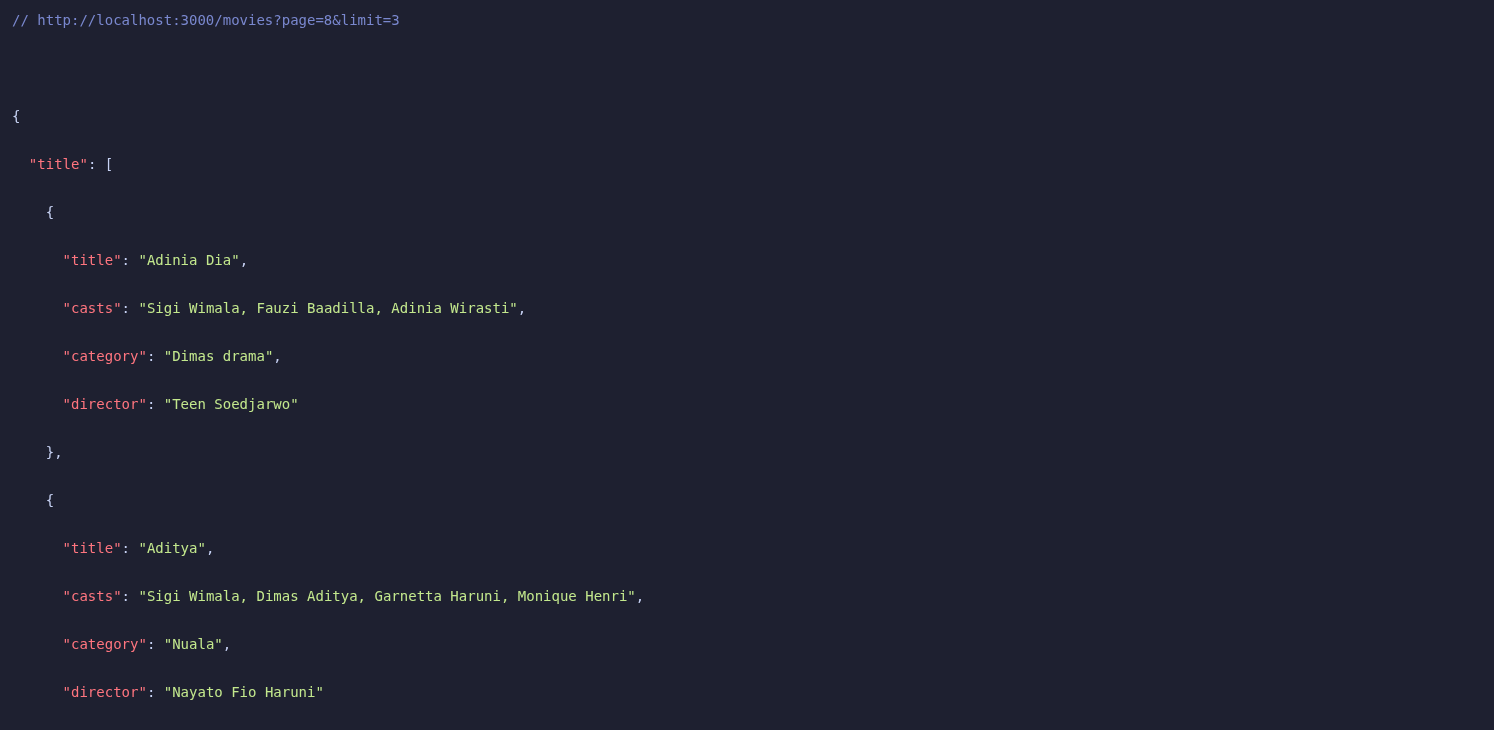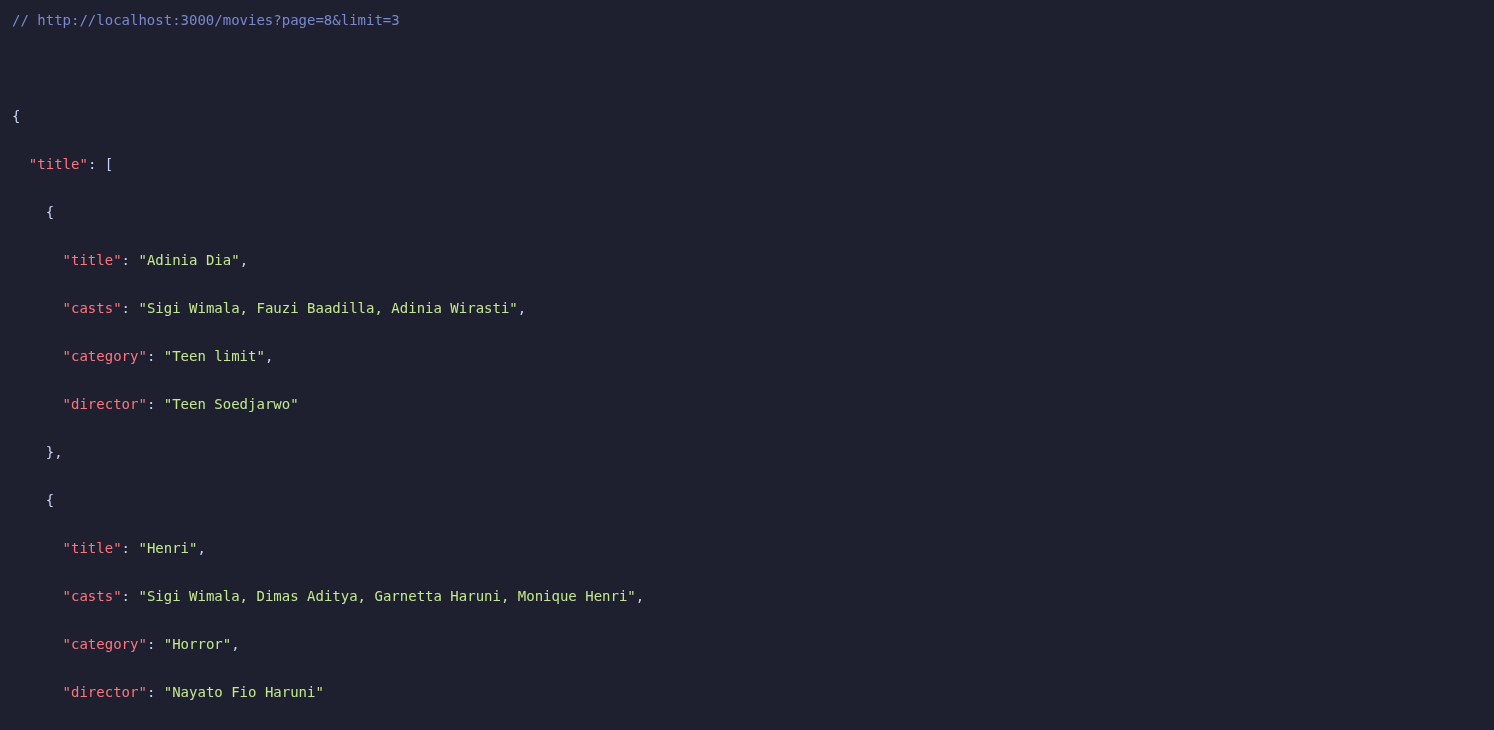--- a/index.html
+++ b/index.html
@@ -41,27 +41,27 @@
 </head>
 <body>
 
 <pre><span class="line"><span class="comment">// http://localhost:3000/movies?page=8&amp;limit=3</span></span>
 <span class="line"></span>
 <span class="line"><span class="punct">{</span></span>
 <span class="line">  <span class="key">"<span>title</span>"</span><span class="punct">: [</span></span>
 <span class="line">    <span class="punct">{</span></span>
 <span class="line">      <span class="key">"<span>title</span>"</span><span class="punct">: </span><span class="string">"<span>Adinia Dia</span>"</span><span class="punct">,</span></span>
 <span class="line">      <span class="key">"<span>casts</span>"</span><span class="punct">: </span><span class="string">"<span>Sigi Wimala, Fauzi Baadilla, Adinia Wirasti</span>"</span><span class="punct">,</span></span>
-<span class="line">      <span class="key">"<span>category</span>"</span><span class="punct">: </span><span class="string">"<span>Teen limit</span>"</span><span class="punct">,</span></span>
+<span class="line">      <span class="key">"<span>category</span>"</span><span class="punct">: </span><span class="string">"<span>Dimas drama</span>"</span><span class="punct">,</span></span>
 <span class="line">      <span class="key">"<span>director</span>"</span><span class="punct">: </span><span class="string">"<span>Teen Soedjarwo</span>"</span></span>
 <span class="line">    <span class="punct">},</span></span>
 <span class="line">    <span class="punct">{</span></span>
-<span class="line">      <span class="key">"<span>title</span>"</span><span class="punct">: </span><span class="string">"<span>Henri</span>"</span><span class="punct">,</span></span>
+<span class="line">      <span class="key">"<span>title</span>"</span><span class="punct">: </span><span class="string">"<span>Aditya</span>"</span><span class="punct">,</span></span>
 <span class="line">      <span class="key">"<span>casts</span>"</span><span class="punct">: </span><span class="string">"<span>Sigi Wimala, Dimas Aditya, Garnetta Haruni, Monique Henri</span>"</span><span class="punct">,</span></span>
-<span class="line">      <span class="key">"<span>category</span>"</span><span class="punct">: </span><span class="string">"<span>Horror</span>"</span><span class="punct">,</span></span>
+<span class="line">      <span class="key">"<span>category</span>"</span><span class="punct">: </span><span class="string">"<span>Nuala</span>"</span><span class="punct">,</span></span>
 <span class="line">      <span class="key">"<span>director</span>"</span><span class="punct">: </span><span class="string">"<span>Nayato Fio Haruni</span>"</span></span>
 <span class="line">    </span>
 
 
 
 
 
 
 
 

